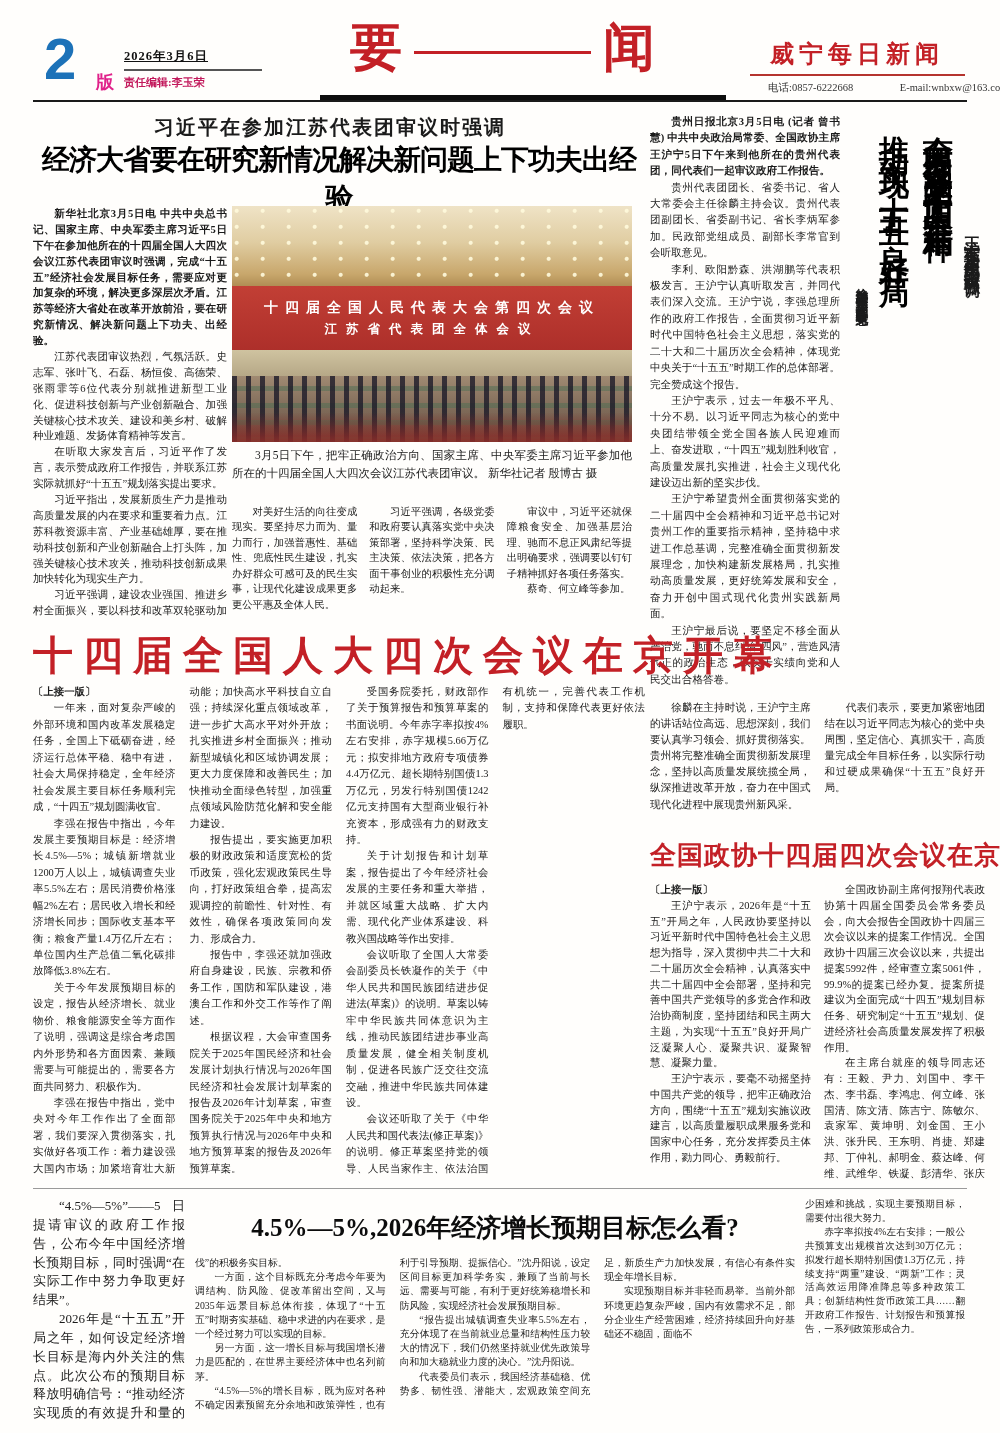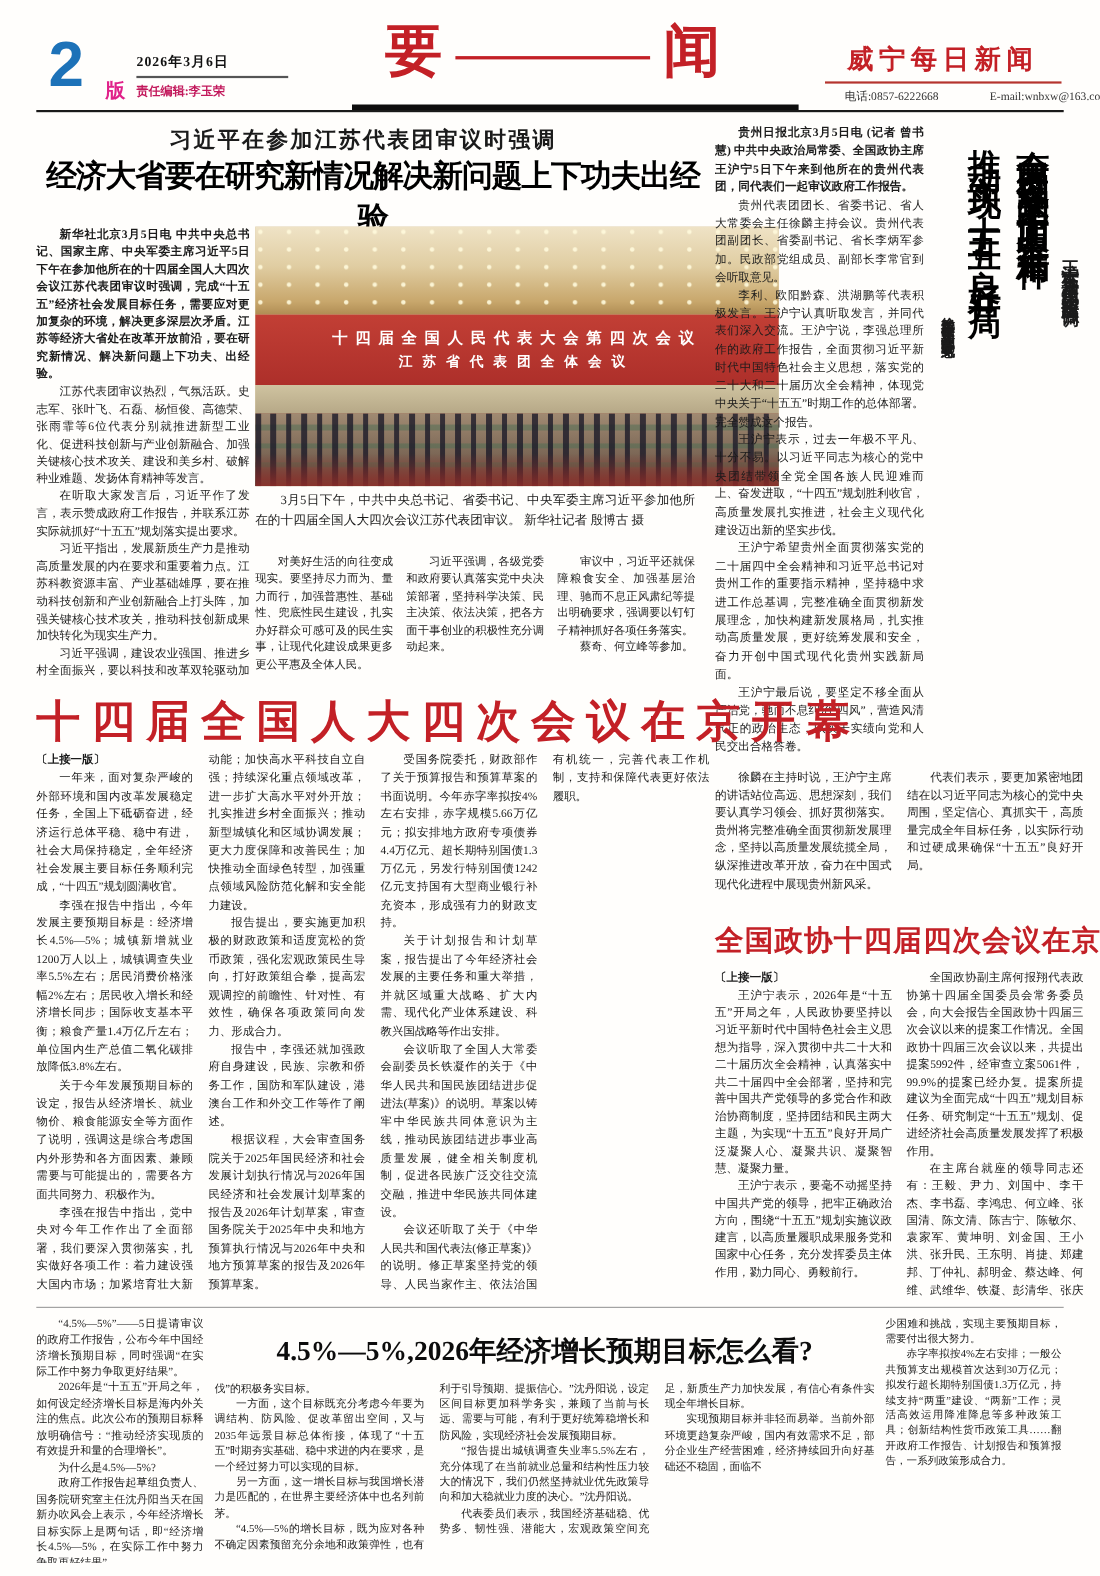--- a/index.html
+++ b/index.html
@@ -6,39 +6,39 @@
   .page{position:relative;width:1000px;height:1433px;margin:0 auto;background:#fffefc;
         font-family:"Liberation Serif",serif;color:#1b1b1b;overflow:hidden;}
   .abs{position:absolute;}
   p{margin:0;text-indent:2em;text-align:justify;line-height:inherit;}
   .cont > p:first-child{text-indent:0;}
   .boldfirst > p:first-child{font-weight:bold;}
   
   .pgnum{left:44px;top:30px;font-size:58px;font-weight:900;color:#1d72b8;font-family:"Liberation Sans",sans-serif;line-height:1;}
   .pgban{left:96px;top:70px;font-size:18px;color:#e0218a;font-weight:bold;}
   .dateblk{left:124px;top:48px;width:150px;}
-  .date{font-size:12.5px;font-weight:bold;letter-spacing:1px;color:#111;}
+  .date{font-size:12.5px;font-weight:bold;letter-spacing:1px;color:#111;text-decoration:underline;}
   .daterule{height:2px;background:#555;width:138px;margin:4px 0 4px;}
   .editor{font-size:11px;color:#c2185b;font-weight:bold;}
   .secttl{left:350px;top:22px;width:305px;display:flex;align-items:center;color:#c32026;}
   .secttl .ch{font-size:52px;font-weight:900;line-height:1;}
   .sline{flex:1;height:3px;background:#c32026;margin:8px 12px 0;}
   .mast{left:728px;top:38px;width:258px;text-align:center;}
   .mastname{font-size:24px;font-weight:900;color:#c32026;letter-spacing:5px;}
   .mastrule{height:2px;background:#b5342e;width:215px;margin:4px auto 5px;}
   .contact{font-size:10.5px;color:#333;white-space:nowrap;}
   .contact span{margin:0 4px;padding-left:36px;}
   .rule-thin{left:33px;top:100px;width:934px;height:2px;background:#1a1a1a;}
   .rule-thick{left:320px;top:95px;width:406px;height:6px;background:#0d0d0d;}
   
   .lead-kicker{left:40px;top:114px;width:580px;text-align:center;font-size:20px;font-weight:bold;letter-spacing:2px;}
   .lead-head{left:33px;top:141px;width:612px;text-align:center;font-size:28px;font-weight:900;
              letter-spacing:-1px;font-family:"Liberation Sans",sans-serif;color:#000;}
   .lead-left{left:33px;top:206px;width:194px;height:412px;font-size:10.6px;line-height:1.5;overflow:hidden;}
-  .photo{left:232px;top:206px;width:476px;height:236px;overflow:hidden;background:#d9c8a4;}
+  .photo{left:232px;top:206px;width:400px;height:236px;overflow:hidden;background:#d9c8a4;}
   .photo>div{position:absolute;left:0;width:100%;}
   .ph-ceiling{top:0;height:34%;
     background:
       radial-gradient(circle at 18% 30%,rgba(255,250,220,.9) 1.5px,transparent 2.5px),
       linear-gradient(#efe3c6 0%,#e0cda2 45%,#c8a76c 85%,#b08d54 100%);
     background-size:26px 16px,100% 100%;}
   .ph-banner{top:34%;height:27%;background:linear-gradient(#c23f35,#ad2f2a);color:#fff;
     display:flex;flex-direction:column;align-items:center;justify-content:center;}
   .ph-banner .bl1{font-size:14px;font-weight:bold;letter-spacing:7px;}
   .ph-banner .bl2{font-size:12.5px;font-weight:bold;letter-spacing:9px;margin-top:4px;}
@@ -67,21 +67,21 @@
             color:#c32026;letter-spacing:10px;white-space:nowrap;}
   .npc-body{left:33px;top:684px;width:612px;height:500px;column-count:4;column-gap:14px;
             column-fill:auto;font-size:10.4px;line-height:1.58;overflow:hidden;}
   
   .cp-head{left:650px;top:838px;width:335px;text-align:center;font-size:26px;font-weight:900;
            color:#c32026;letter-spacing:1px;white-space:nowrap;}
   .cp-body{left:650px;top:882px;width:335px;height:303px;column-count:2;column-gap:13px;
            column-fill:auto;font-size:10.5px;line-height:1.5;overflow:hidden;}
   
   .eco-rule{left:33px;top:1188px;width:934px;height:1px;background:#9a9a9a;}
-  .eco-col1{left:33px;top:1197px;width:152px;height:224px;font-size:10px;line-height:1.45;overflow:hidden;}
+  .eco-col1{left:33px;top:1197px;width:152px;height:224px;font-size:13px;line-height:1.45;overflow:hidden;}
   .eco-center{left:195px;top:1197px;width:600px;height:224px;overflow:hidden;}
   .eco-head{text-align:center;font-size:25px;font-weight:900;padding:14px 0 12px;color:#0c0c0c;}
   .eco-cbody{height:158px;column-count:3;column-gap:14px;column-fill:auto;
              font-size:9.8px;line-height:1.45;overflow:hidden;}
   .eco-col5{left:805px;top:1197px;width:160px;height:224px;font-size:9.6px;line-height:1.45;overflow:hidden;}
 </style>
 </head>
 <body>
 
 <div class="page">
@@ -122,21 +122,21 @@
   <figure class="abs photo" style="margin:0">
     <div class="ph-ceiling"></div>
     <div class="ph-banner">
       <div class="bl1">十四届全国人民代表大会第四次会议</div>
       <div class="bl2">江苏省代表团全体会议</div>
     </div>
     <div class="ph-mural"></div>
     <div class="ph-floor"></div>
   </figure>
   <div class="abs caption">
-    <p>3月5日下午，中共中央总书记、省委书记、中央军委主席习近平参加他所在的十四届全国人大四次会议江苏代表团审议。 新华社记者 殷博古 摄</p>
+    <p>3月5日下午，把牢正确政治方向、国家主席、中央军委主席习近平参加他所在的十四届全国人大四次会议江苏代表团审议。 新华社记者 殷博古 摄</p>
   </div>
   <div class="abs lead-under">
       <p>对美好生活的向往变成现实。要坚持尽力而为、量力而行，加强普惠性、基础性、兜底性民生建设，扎实办好群众可感可及的民生实事，让现代化建设成果更多更公平惠及全体人民。</p>
       <p>习近平强调，各级党委和政府要认真落实党中央决策部署，坚持科学决策、民主决策、依法决策，把各方面干事创业的积极性充分调动起来。</p>
       <p>审议中，习近平还就保障粮食安全、加强基层治理、驰而不息正风肃纪等提出明确要求，强调要以钉钉子精神抓好各项任务落实。</p>
       <p>蔡奇、何立峰等参加。</p>
     </div>
 
   <div class="abs gz-col boldfirst">
       <p>贵州日报北京3月5日电 (记者 曾书慧) 中共中央政治局常委、全国政协主席王沪宁5日下午来到他所在的贵州代表团，同代表们一起审议政府工作报告。</p>

